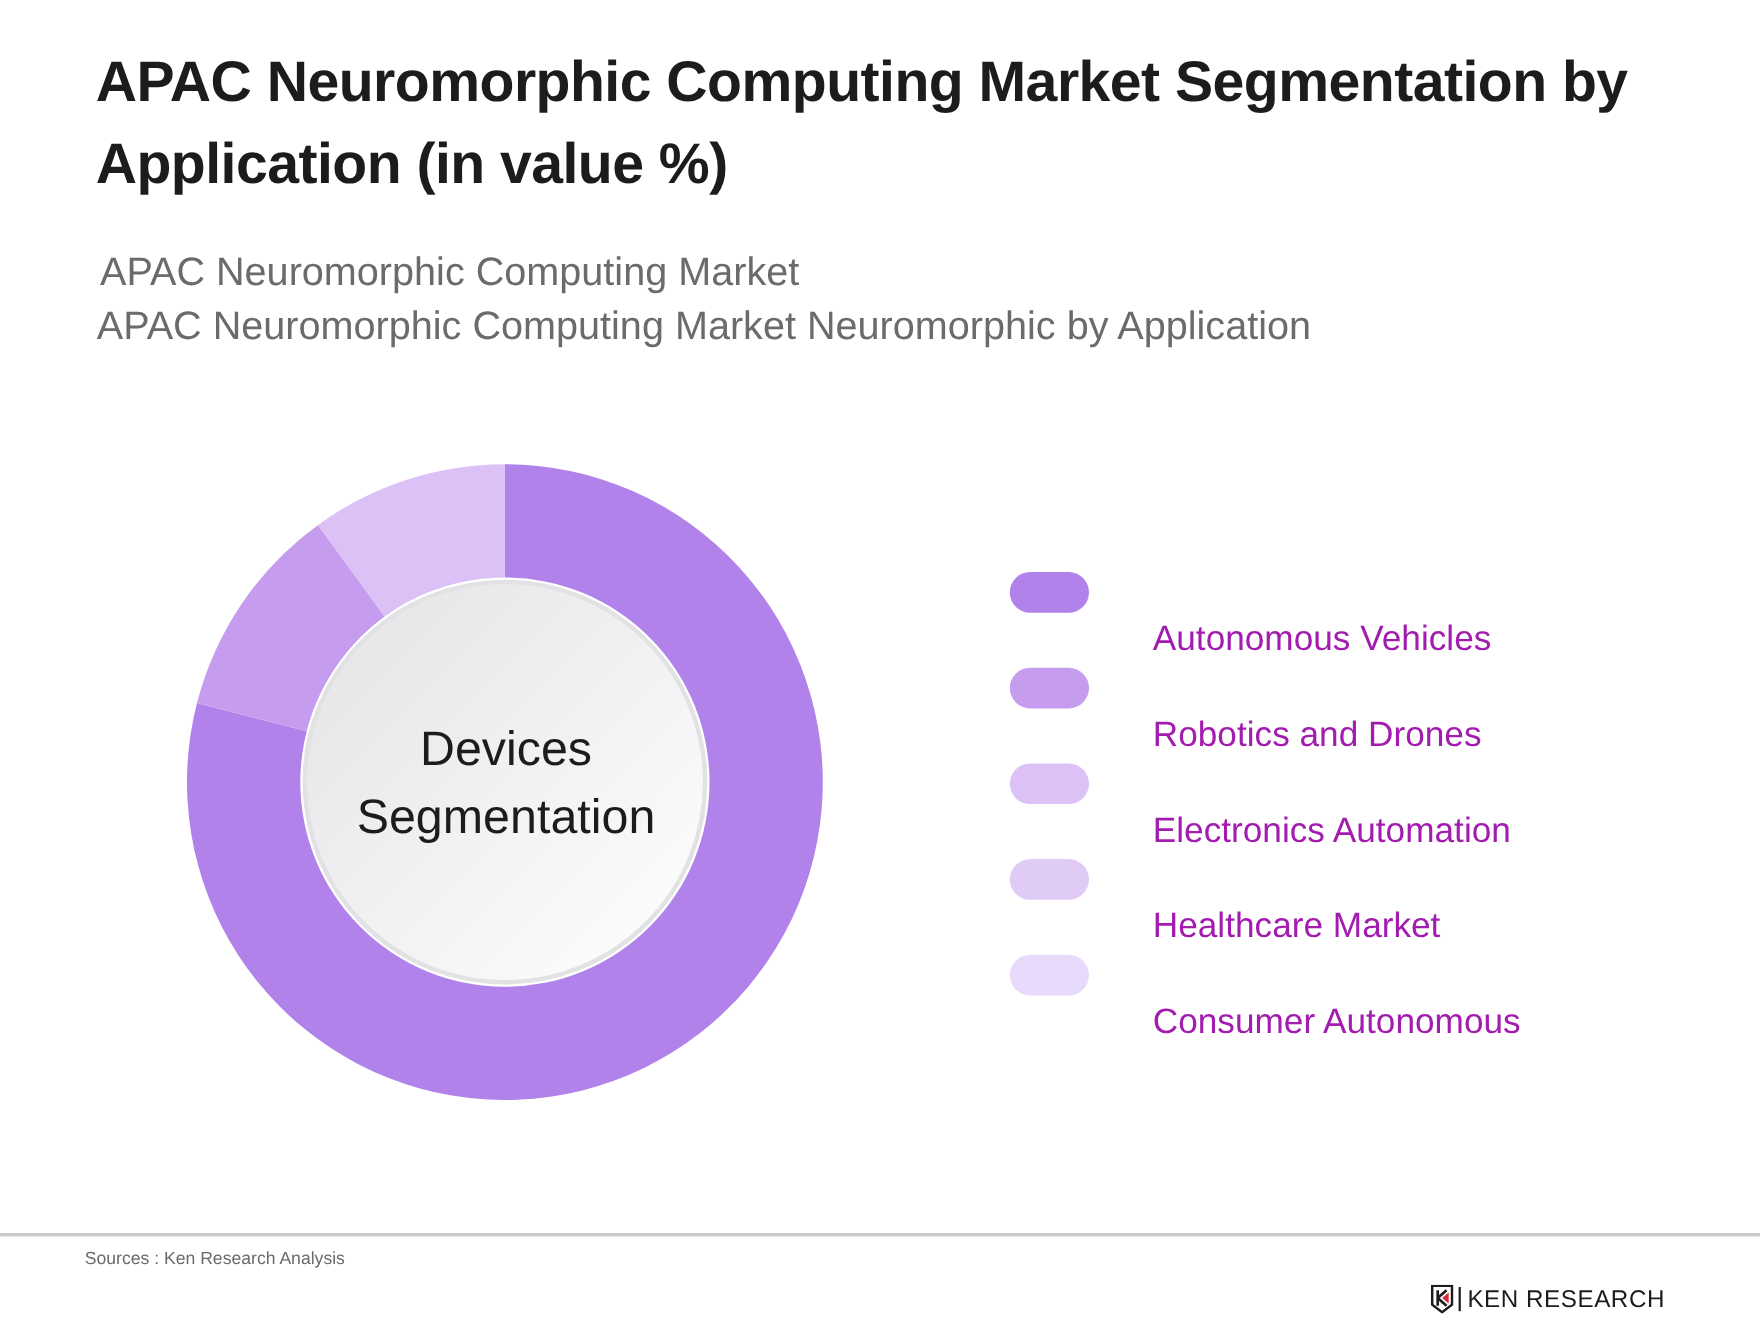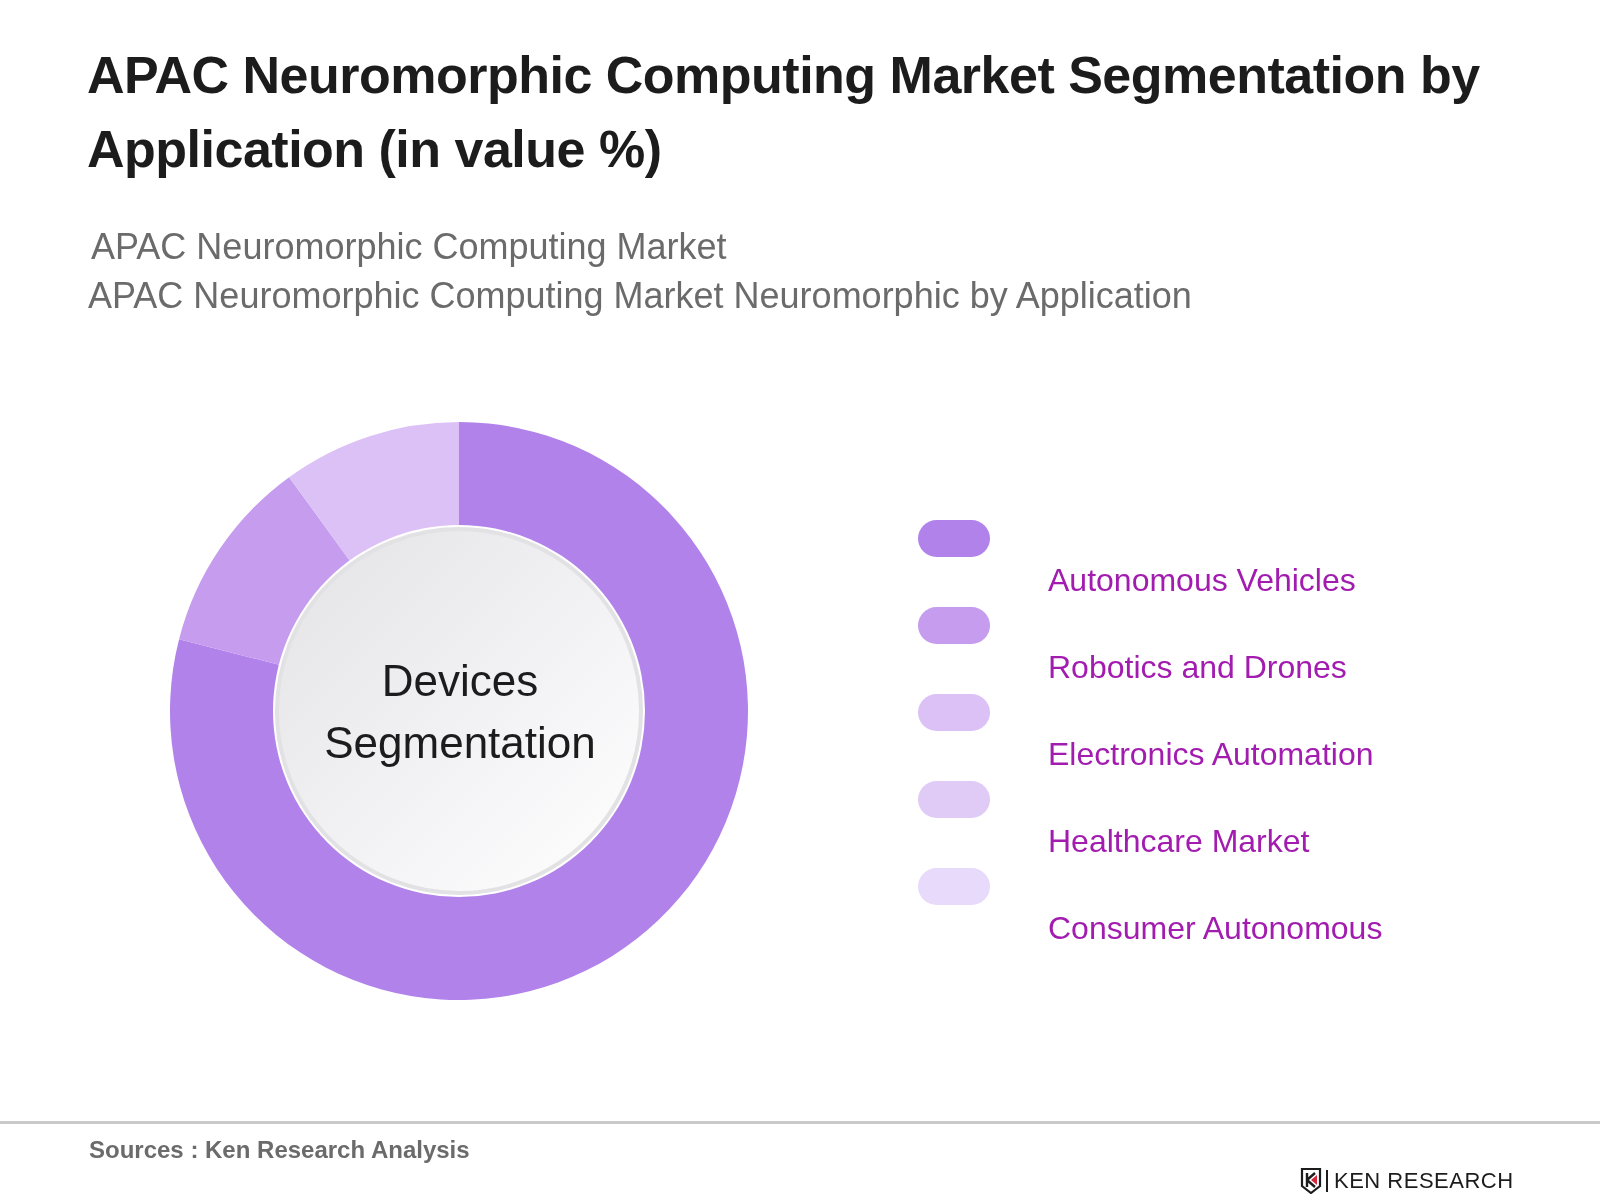--- a/index.html
+++ b/index.html
@@ -16,21 +16,21 @@
     .chart-wrap svg { position: absolute; left: 0; top: 0; }
     .center-label { position: absolute; left: 0; top: 0; width: 600px; height: 600px;
                     display: flex; align-items: center; justify-content: center;
                     text-align: center; font-size: 44px; line-height: 62px; color: #1c1c1c; }
     .legend { position: absolute; left: 918px; top: 520px; }
     .legend-item { position: relative; height: 87px; display: flex; align-items: flex-start; }
     .swatch { width: 72px; height: 37px; border-radius: 19px; }
     .legend-label { position: absolute; left: 130px; top: -4px; font-size: 32px; line-height: 40px;
                     color: #a21caf; white-space: nowrap; margin-top: 44px; }
     .footer-rule { position: absolute; left: 0; top: 1121px; width: 1600px; height: 3px; background: #c9c9c9; }
-    .source { position: absolute; left: 89px; top: 1136px; font-size: 24px; color: #6b6b6b; font-weight: bold; }
+    .source { position: absolute; left: 77px; top: 1136px; font-size: 16px; color: #6b6b6b; }
     .logo { position: absolute; left: 1300px; top: 1168px; display: flex; align-items: center; }
     .logo-text { font-size: 22px; color: #1c1c1c; letter-spacing: 0.5px; font-weight: normal; margin-left: 6px; }
     .logo-sep { width: 2px; height: 22px; background: #1c1c1c; margin-left: 4px; }
   </style>
 </head>
 <body>
 
 <div class="title">APAC Neuromorphic Computing Market Segmentation by Application (in value %)</div>
 
 <div class="subtitles">

